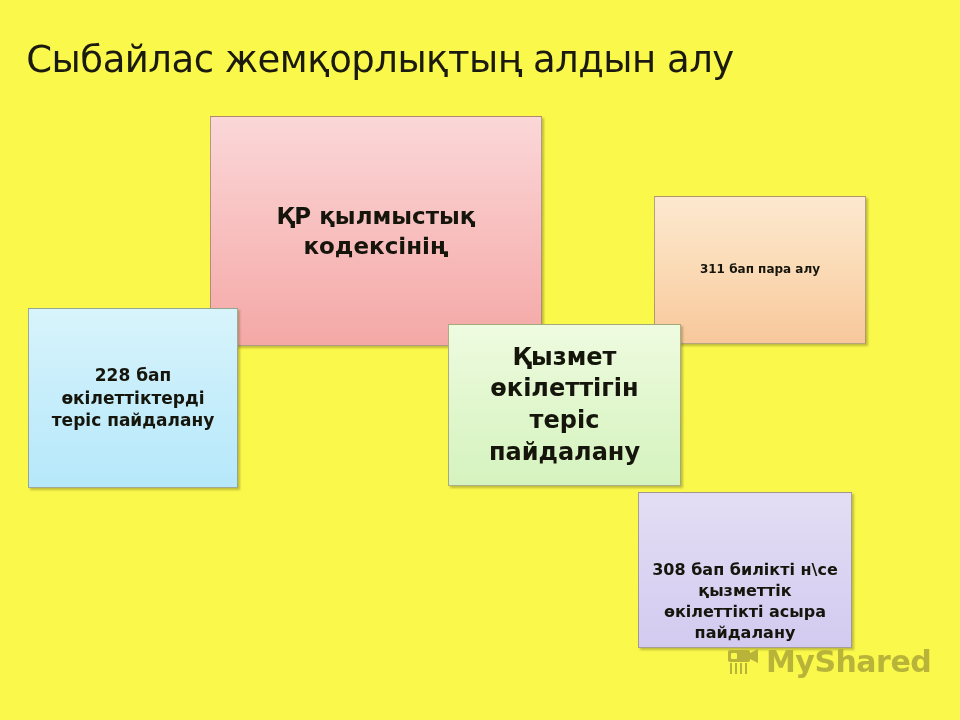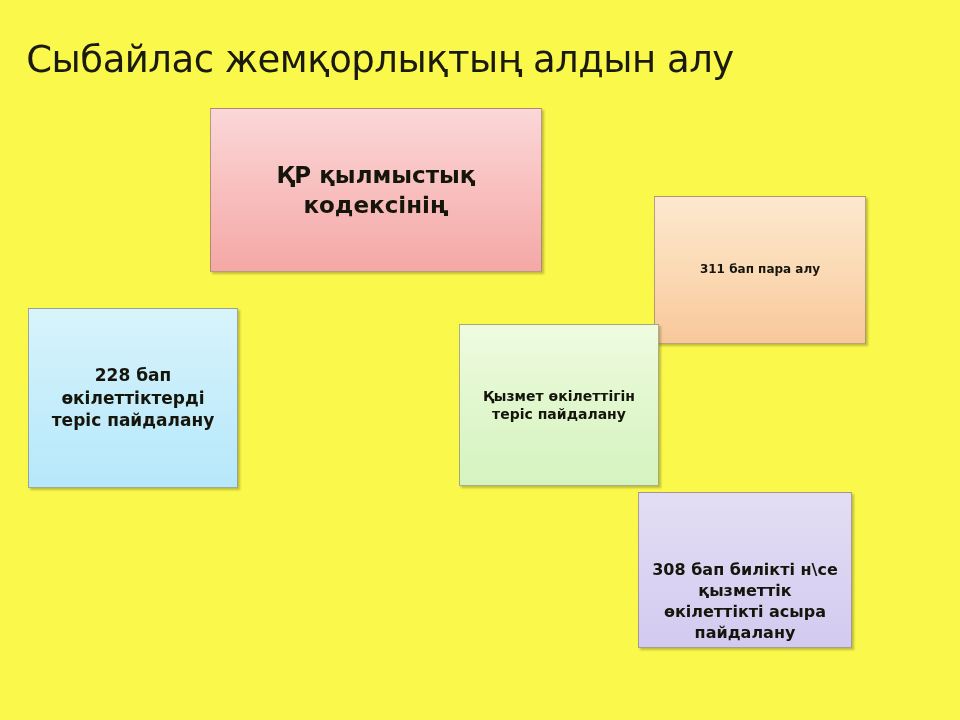--- a/index.html
+++ b/index.html
@@ -46,38 +46,38 @@
     border: 1px solid rgba(120,110,60,0.55);
     box-shadow: 2px 2px 2px rgba(90,85,30,0.35);
   }
   .node span {
     display: block;
     width: 100%;
   }
 
   
   #node-criminal-code {
-    left: 210px; top: 108px; width: 332px; height: 164px;
+    left: 210px; top: 116px; width: 332px; height: 230px;
     background: linear-gradient(180deg, #fbd7d8 0%, #f9c6c6 35%, #f4a8a6 100%);
     font-size: 23px;
   }
   #node-article-311 {
     left: 654px; top: 196px; width: 212px; height: 148px;
     background: linear-gradient(180deg, #fce8cf 0%, #fbdcb8 45%, #f8c79b 100%);
     font-size: 12px;
   }
   #node-article-228 {
     left: 28px; top: 308px; width: 210px; height: 180px;
     background: linear-gradient(180deg, #d8f4fb 0%, #c8eefb 45%, #b6e8fa 100%);
     font-size: 17px;
   }
   #node-service-authority {
-    left: 459px; top: 324px; width: 200px; height: 162px;
+    left: 448px; top: 324px; width: 233px; height: 162px;
     background: linear-gradient(180deg, #eefbe0 0%, #e2f7cf 45%, #d5f3bf 100%);
-    font-size: 14px;
+    font-size: 24px;
   }
   #node-article-231 {
     left: 238px; top: 490px; width: 218px; height: 158px;
     background: linear-gradient(180deg, #fad8da 0%, #f8c5c5 45%, #f5aaa8 100%);
     font-size: 18px;
   }
   #node-article-308 {
     left: 638px; top: 492px; width: 214px; height: 156px;
     background: linear-gradient(180deg, #e3ddf4 0%, #dcd5f2 45%, #d3caf0 100%);
     font-size: 16px;
@@ -128,14 +128,28 @@
 
   <div class="node" id="node-service-authority">
     <span>Қызмет өкілеттігін теріс пайдалану</span>
   </div>
 
 
   <div class="node" id="node-article-308">
     <span>308 бап билікті н\се қызметтік өкілеттікті асыра пайдалану</span>
   </div>
 
+  <div id="watermark">
+    <span id="watermark-logo-icon">
+      <svg viewBox="0 0 34 30" width="34" height="30" xmlns="http://www.w3.org/2000/svg">
+        <rect x="2" y="3" width="22" height="12" rx="2" fill="#b8b43a"></rect>
+        <rect x="5" y="6" width="6" height="6" rx="1" fill="#faf84b"></rect>
+        <path d="M24 6 L32 2 L32 16 L24 12 Z" fill="#b8b43a"></path>
+        <rect x="4" y="16" width="2" height="11" fill="#b8b43a"></rect>
+        <rect x="9" y="16" width="2" height="11" fill="#b8b43a"></rect>
+        <rect x="14" y="16" width="2" height="11" fill="#b8b43a"></rect>
+        <rect x="19" y="16" width="2" height="11" fill="#b8b43a"></rect>
+      </svg>
+    </span>
+    <span id="watermark-text">MyShared</span>
+  </div>
 
 </div>
 
 </body></html>

